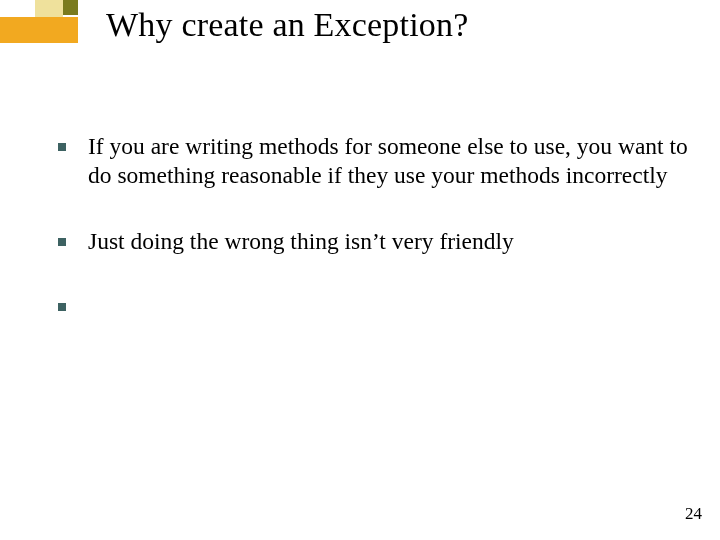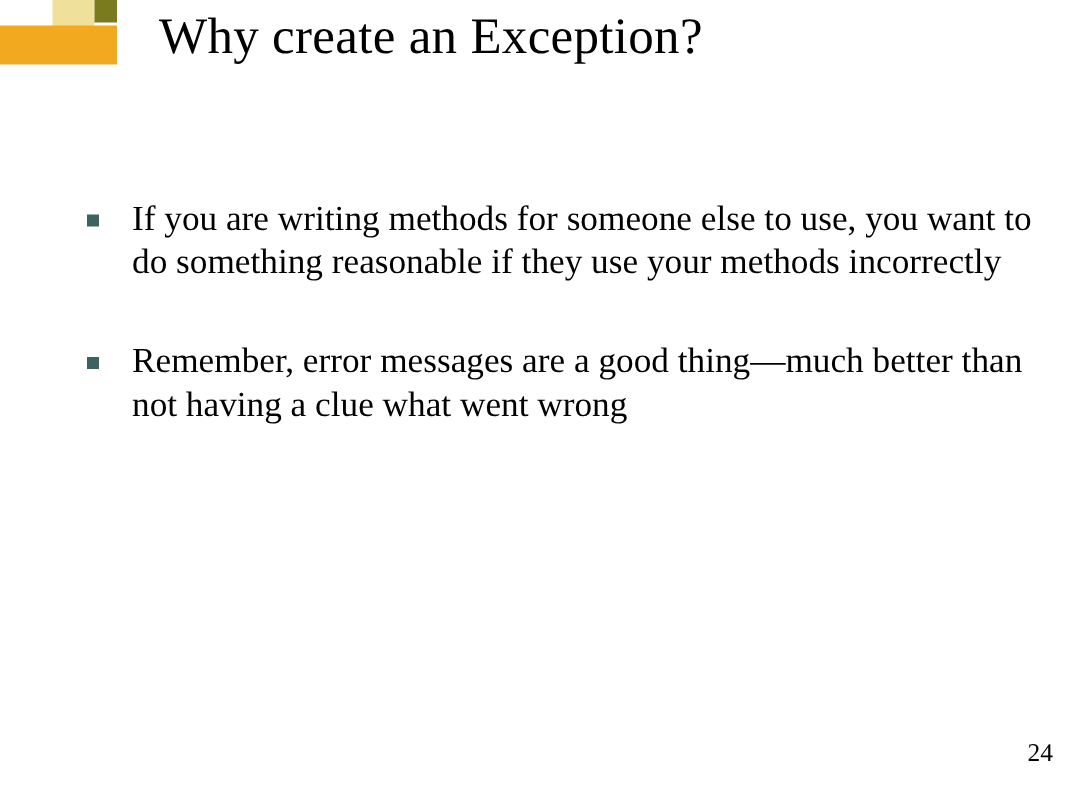--- a/index.html
+++ b/index.html
@@ -36,38 +36,40 @@
   .lvl2 > li::before {
     content: "";
     position: absolute;
     left: 30px;
     top: 9px;
     width: 7px;
     height: 7px;
     background: #3d6262;
   }
 
-  .pagenum { position: absolute; right: 18px; bottom: 28px; font-size: 17px; }
+  .pagenum { position: absolute; right: 18px; bottom: 16px; font-size: 17px; }
 </style>
 </head>
 <body>
 
 <div class="slide">
 
   <div class="block-yellow"></div>
   <div class="block-olive"></div>
   <div class="block-orange"></div>
 
   <div class="title">Why create an Exception?</div>
 
   <div class="body">
     <ul class="lvl1">
       <li>
         <span>If you are writing methods for someone else to use, you want to do something reasonable if they use your methods incorrectly</span>
       </li>
       <li>
-        <span>Remember, error messages are a good thing—much better than not having a clue what went wrong</span>
+        <span>Just doing the wrong thing isn’t very friendly</span>
+      </li>
+      <li>
       </li>
     </ul>
   </div>
 
   <div class="pagenum">24</div>
 </div>
 
 </body></html>

